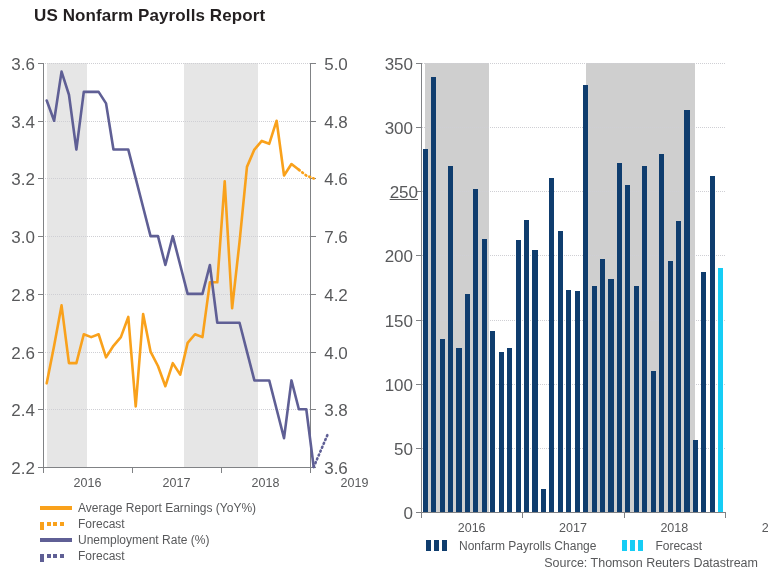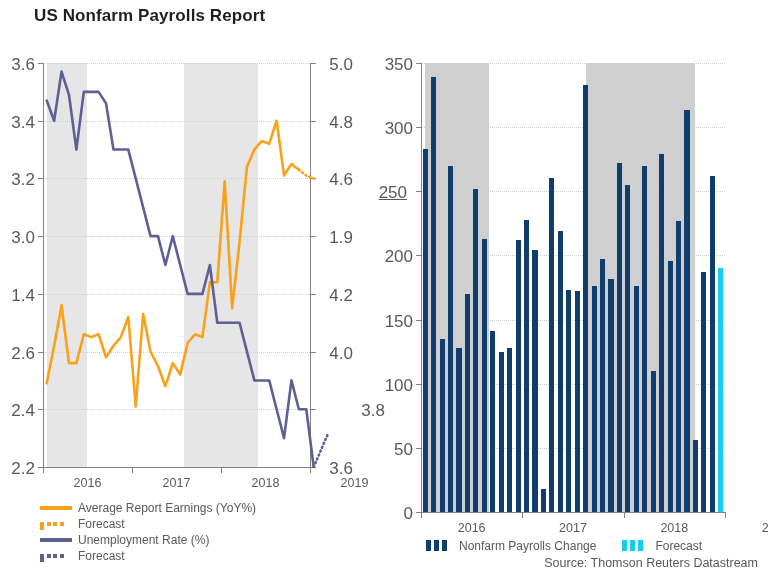--- a/index.html
+++ b/index.html
@@ -20,21 +20,21 @@
   .plot{position:absolute;background:#ffffff;}
   .band{position:absolute;background:#e6e6e6;}
   .band.dark{background:#cfcfcf;}
   .gridline{position:absolute;height:0;border-top:1px dotted #cfcfd4;left:0;right:0;}
   .axis-line{position:absolute;background:#808285;}
   .tick{position:absolute;background:#808285;}
   .ylab{
     position:absolute;font-size:17px;color:#58595b;
     text-align:right;white-space:nowrap;line-height:1;
   }
-  .ylab.right{text-align:right;}
+  .ylab.right{text-align:center;}
   .xlab{
     position:absolute;font-size:12.5px;color:#58595b;
     text-align:center;white-space:nowrap;line-height:1;
   }
   .legend-row{position:absolute;font-size:12px;color:#58595b;white-space:nowrap;line-height:1;}
   .swatch-line{
     display:inline-block;width:32px;height:4px;vertical-align:middle;
     margin-right:6px;position:relative;top:-1px;
   }
   .swatch-dots{
@@ -76,39 +76,39 @@
     <div class="axis-line" style="left: 43px; top: 63px; width: 1px; height: 404px;"></div>
     <div class="axis-line" style="left: 310px; top: 63px; width: 1px; height: 404px;"></div>
     <div class="axis-line" style="left: 43px; top: 467px; width: 268px; height: 1px;"></div>
     <div class="tick" style="left: 38px; top: 467px; width: 5px; height: 1px;"></div>
     <div class="ylab" style="left: 1px; top: 460px; width: 34px;">2.2</div>
     <div class="tick" style="left: 38px; top: 409.286px; width: 5px; height: 1px;"></div>
     <div class="ylab" style="left: 1px; top: 402.286px; width: 34px;">2.4</div>
     <div class="tick" style="left: 38px; top: 351.571px; width: 5px; height: 1px;"></div>
     <div class="ylab" style="left: 1px; top: 344.571px; width: 34px;">2.6</div>
     <div class="tick" style="left: 38px; top: 293.857px; width: 5px; height: 1px;"></div>
-    <div class="ylab" style="left: 1px; top: 286.857px; width: 34px;">1.4</div>
+    <div class="ylab" style="left: 1px; top: 286.857px; width: 34px;">2.8</div>
     <div class="tick" style="left: 38px; top: 236.143px; width: 5px; height: 1px;"></div>
     <div class="ylab" style="left: 1px; top: 229.143px; width: 34px;">3.0</div>
     <div class="tick" style="left: 38px; top: 178.429px; width: 5px; height: 1px;"></div>
     <div class="ylab" style="left: 1px; top: 171.429px; width: 34px;">3.2</div>
     <div class="tick" style="left: 38px; top: 120.714px; width: 5px; height: 1px;"></div>
     <div class="ylab" style="left: 1px; top: 113.714px; width: 34px;">3.4</div>
     <div class="tick" style="left: 38px; top: 63px; width: 5px; height: 1px;"></div>
     <div class="ylab" style="left: 1px; top: 56px; width: 34px;">3.6</div>
     <div class="tick" style="left: 311px; top: 467px; width: 5px; height: 1px;"></div>
     <div class="ylab right" style="left: 319px; top: 460px; width: 34px;">3.6</div>
     <div class="tick" style="left: 311px; top: 409.286px; width: 5px; height: 1px;"></div>
-    <div class="ylab right" style="left: 319px; top: 402.286px; width: 34px; margin-left: 32px;">3.8</div>
+    <div class="ylab right" style="left: 319px; top: 402.286px; width: 34px;">3.8</div>
     <div class="tick" style="left: 311px; top: 351.571px; width: 5px; height: 1px;"></div>
     <div class="ylab right" style="left: 319px; top: 344.571px; width: 34px;">4.0</div>
     <div class="tick" style="left: 311px; top: 293.857px; width: 5px; height: 1px;"></div>
     <div class="ylab right" style="left: 319px; top: 286.857px; width: 34px;">4.2</div>
     <div class="tick" style="left: 311px; top: 236.143px; width: 5px; height: 1px;"></div>
-    <div class="ylab right" style="left: 319px; top: 229.143px; width: 34px;">1.9</div>
+    <div class="ylab right" style="left: 319px; top: 229.143px; width: 34px;">7.6</div>
     <div class="tick" style="left: 311px; top: 178.429px; width: 5px; height: 1px;"></div>
     <div class="ylab right" style="left: 319px; top: 171.429px; width: 34px;">4.6</div>
     <div class="tick" style="left: 311px; top: 120.714px; width: 5px; height: 1px;"></div>
     <div class="ylab right" style="left: 319px; top: 113.714px; width: 34px;">4.8</div>
     <div class="tick" style="left: 311px; top: 63px; width: 5px; height: 1px;"></div>
     <div class="ylab right" style="left: 319px; top: 56px; width: 34px;">5.0</div>
     <div class="tick" style="left: 43px; top: 468px; width: 1px; height: 5px;"></div>
     <div class="xlab" style="left: 57.5px; top: 477px; width: 60px;">2016</div>
     <div class="tick" style="left: 132px; top: 468px; width: 1px; height: 5px;"></div>
     <div class="xlab" style="left: 146.5px; top: 477px; width: 60px;">2017</div>
@@ -182,21 +182,21 @@
     <div class="ylab" style="left: 377px; top: 505px; width: 36px;">0</div>
     <div class="tick" style="left: 416px; top: 447.857px; width: 5px; height: 1px;"></div>
     <div class="ylab" style="left: 377px; top: 440.857px; width: 36px;">50</div>
     <div class="tick" style="left: 416px; top: 383.714px; width: 5px; height: 1px;"></div>
     <div class="ylab" style="left: 377px; top: 376.714px; width: 36px;">100</div>
     <div class="tick" style="left: 416px; top: 319.571px; width: 5px; height: 1px;"></div>
     <div class="ylab" style="left: 377px; top: 312.571px; width: 36px;">150</div>
     <div class="tick" style="left: 416px; top: 255.429px; width: 5px; height: 1px;"></div>
     <div class="ylab" style="left: 377px; top: 248.429px; width: 36px;">200</div>
     <div class="tick" style="left: 416px; top: 191.286px; width: 5px; height: 1px;"></div>
-    <div class="ylab" style="left: 371px; top: 184.286px; width: 36px; text-decoration: underline;">250</div>
+    <div class="ylab" style="left: 382px; top: 184.286px; width: 36px; text-decoration: underline;">250</div>
     <div class="tick" style="left: 416px; top: 127.143px; width: 5px; height: 1px;"></div>
     <div class="ylab" style="left: 377px; top: 120.143px; width: 36px; text-align: right;">300</div>
     <div class="tick" style="left: 416px; top: 63px; width: 5px; height: 1px;"></div>
     <div class="ylab" style="left: 377px; top: 56px; width: 36px;">350</div>
     <div class="tick" style="left: 421px; top: 513px; width: 1px; height: 5px;"></div>
     <div class="xlab" style="left: 441.667px; top: 522px; width: 60px;">2016</div>
     <div class="tick" style="left: 522.333px; top: 513px; width: 1px; height: 5px;"></div>
     <div class="xlab" style="left: 543px; top: 522px; width: 60px;">2017</div>
     <div class="tick" style="left: 623.667px; top: 513px; width: 1px; height: 5px;"></div>
     <div class="xlab" style="left: 644.333px; top: 522px; width: 60px;">2018</div>

